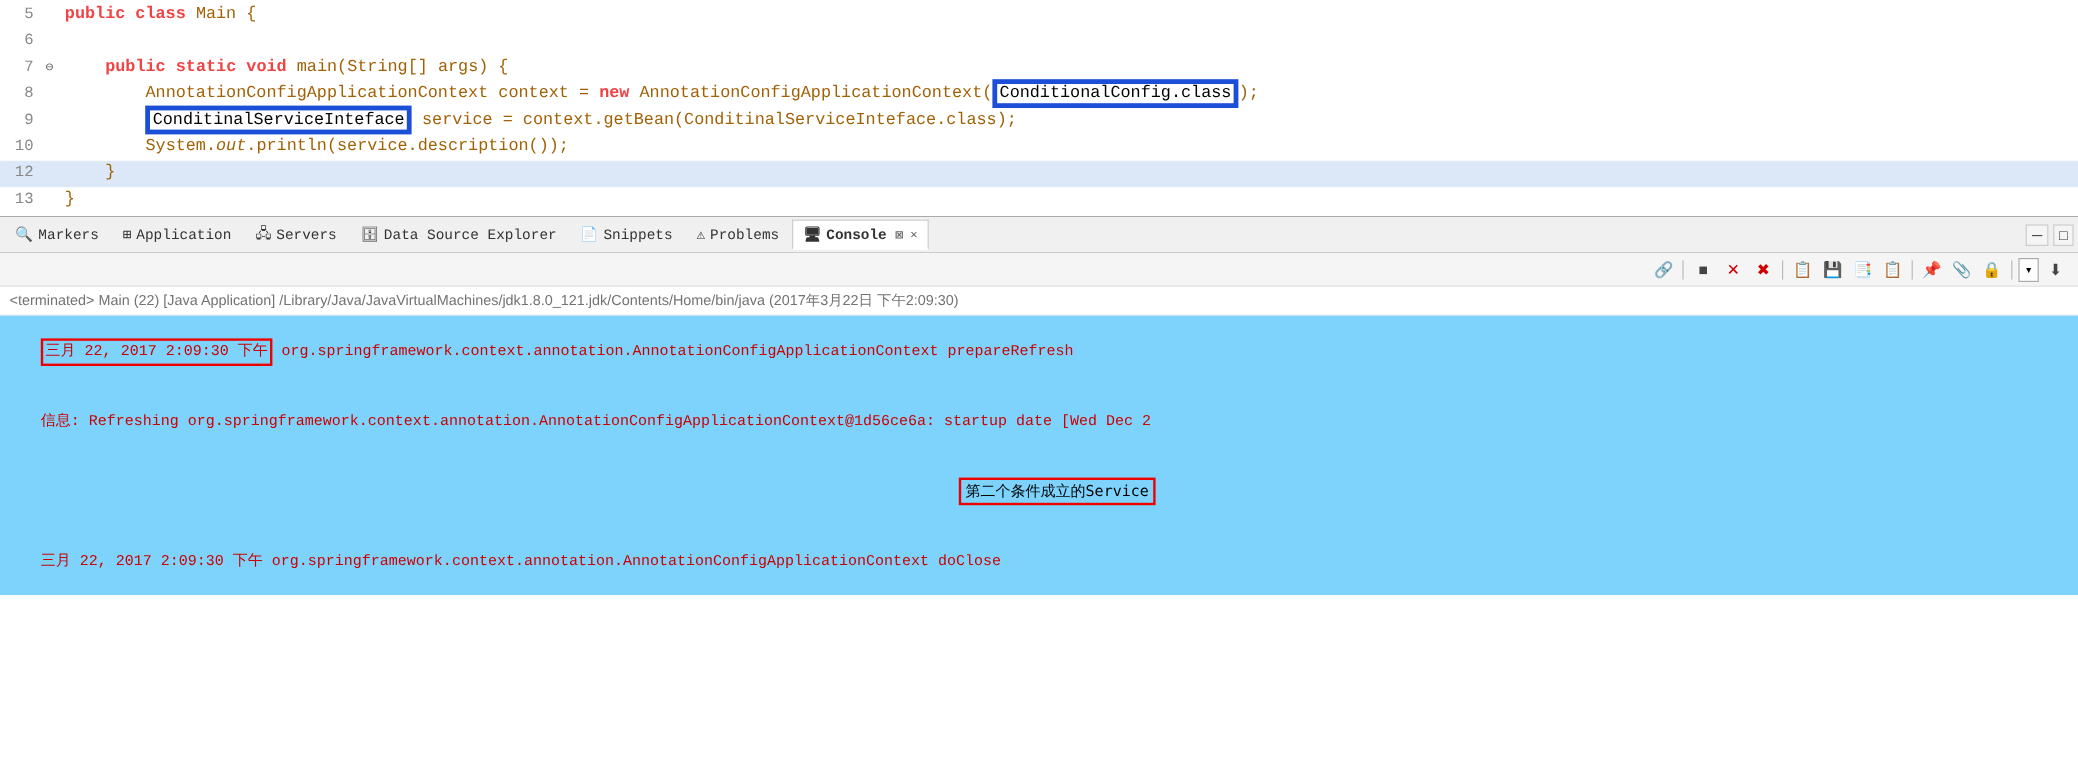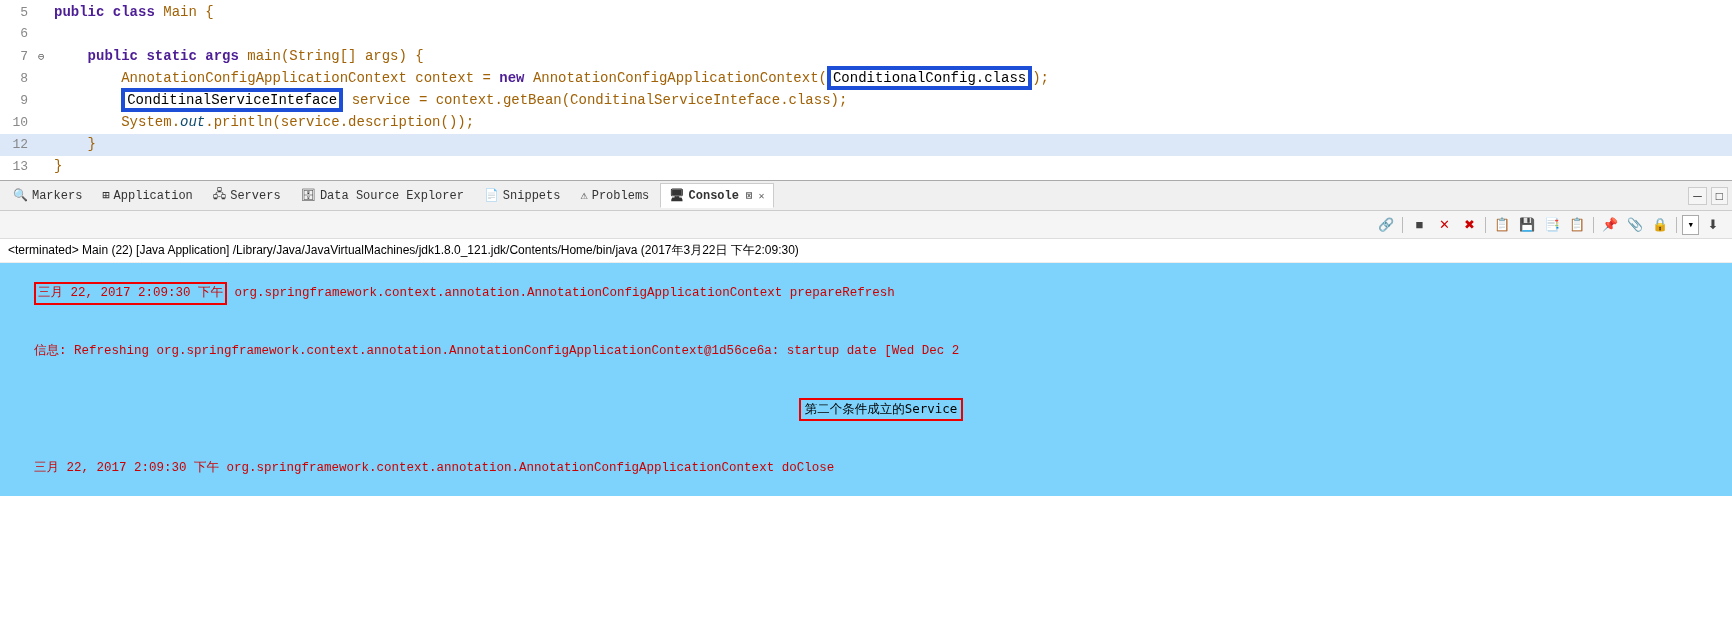--- a/index.html
+++ b/index.html
@@ -45,21 +45,21 @@
       color: #666;
       font-size: 12px;
     }
 
     .code-content {
       flex: 1;
       white-space: pre;
       font-size: 14px;
     }
 
-    .kw { color: #4c1d95; font-weight: bold; }
+    .kw { color: #ef4444; font-weight: bold; }
     .kw-blue { color: #0000C8; font-weight: normal; }
     .normal { color: #a16207; }
     .highlight-box {
       border: 4px solid #1d4ed8;
       padding: 0 2px;
       display: inline;
     }
 
     
     .bottom-tabs {
@@ -160,21 +160,21 @@
       cursor: pointer;
       font-size: 11px;
       height: 20px;
     }
 
     
     .console-status {
       background: #fff;
       padding: 3px 8px;
       font-size: 12px;
-      color: #000000;
+      color: #737373;
       font-family: Arial, sans-serif;
       border-bottom: 1px solid #eee;
     }
 
     
     .console-output {
       background: #7dd3fc;
       padding: 0 4px;
       overflow-x: hidden;
     }
@@ -202,39 +202,39 @@
 
   <div class="code-line">
     <span class="line-num">6</span>
     <span class="line-arrow"></span>
     <span class="code-content"></span>
   </div>
 
   <div class="code-line">
     <span class="line-num">7</span>
     <span class="line-arrow" style="color:#666;font-size:11px;">⊖</span>
-    <span class="code-content">    <span class="kw">public</span> <span class="kw">static</span> <span class="kw">args</span> <span class="normal">main(String[] args) {</span></span>
+    <span class="code-content">    <span class="kw">public</span> <span class="kw">static</span> <span class="kw">void</span> <span class="normal">main(String[] args) {</span></span>
   </div>
 
   <div class="code-line">
     <span class="line-num">8</span>
     <span class="line-arrow"></span>
     <span class="code-content">        <span class="normal">AnnotationConfigApplicationContext context = </span><span class="kw">new</span><span class="normal"> AnnotationConfigApplicationContext(</span><span class="highlight-box">ConditionalConfig.class</span><span class="normal">);</span></span>
   </div>
 
   <div class="code-line">
     <span class="line-num">9</span>
     <span class="line-arrow"></span>
     <span class="code-content">        <span class="highlight-box">ConditinalServiceInteface</span><span class="normal"> service = context.getBean(ConditinalServiceInteface.class);</span></span>
   </div>
 
   <div class="code-line">
     <span class="line-num">10</span>
     <span class="line-arrow"></span>
-    <span class="code-content">        <span class="normal">System.</span><span class="kw-blue" style="color:#0c4a6e;font-style:italic;">out</span><span class="normal">.println(service.description());</span></span>
+    <span class="code-content">        <span class="normal">System.</span><span class="kw-blue" style="color:#a16207;font-style:italic;">out</span><span class="normal">.println(service.description());</span></span>
   </div>
 
 
   <div class="code-line highlighted">
     <span class="line-num">12</span>
     <span class="line-arrow"></span>
     <span class="code-content">    <span class="normal">}</span></span>
   </div>
 
   <div class="code-line">

